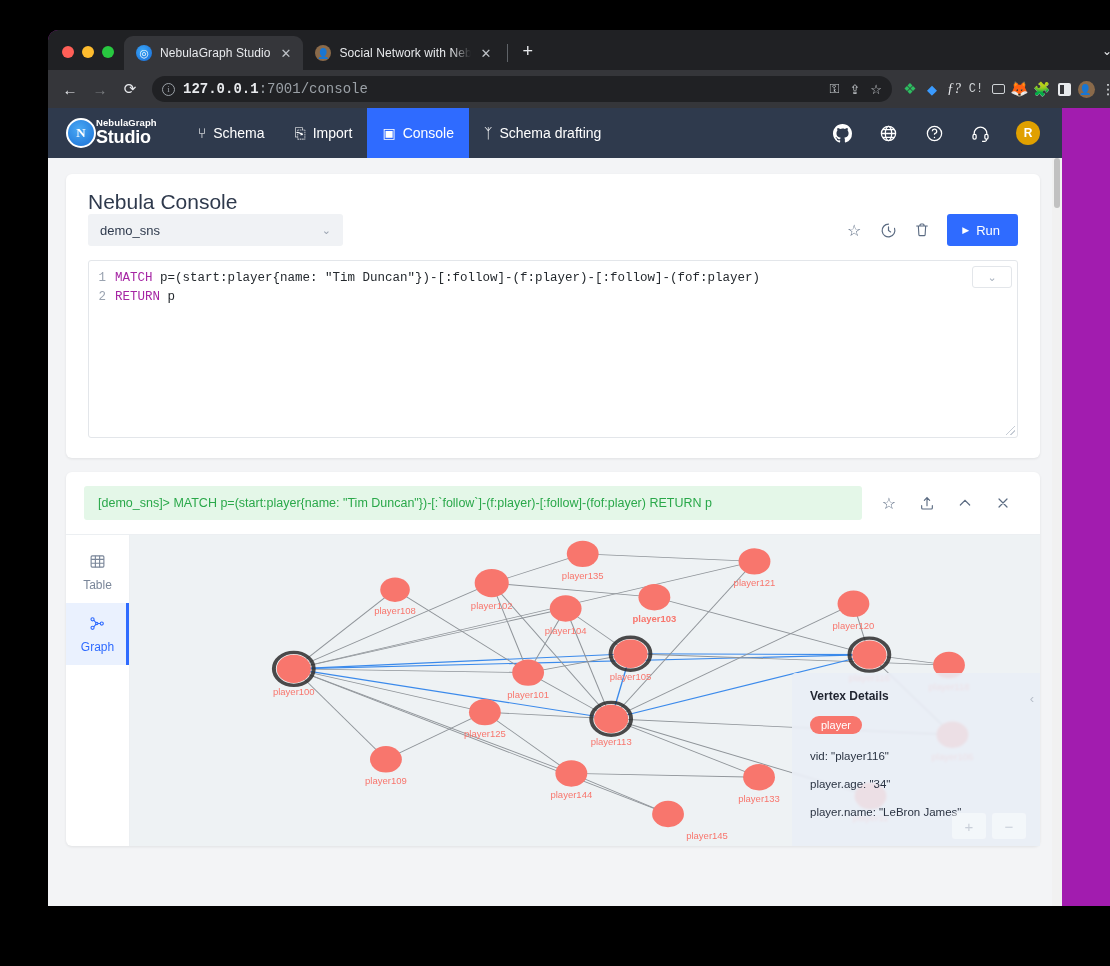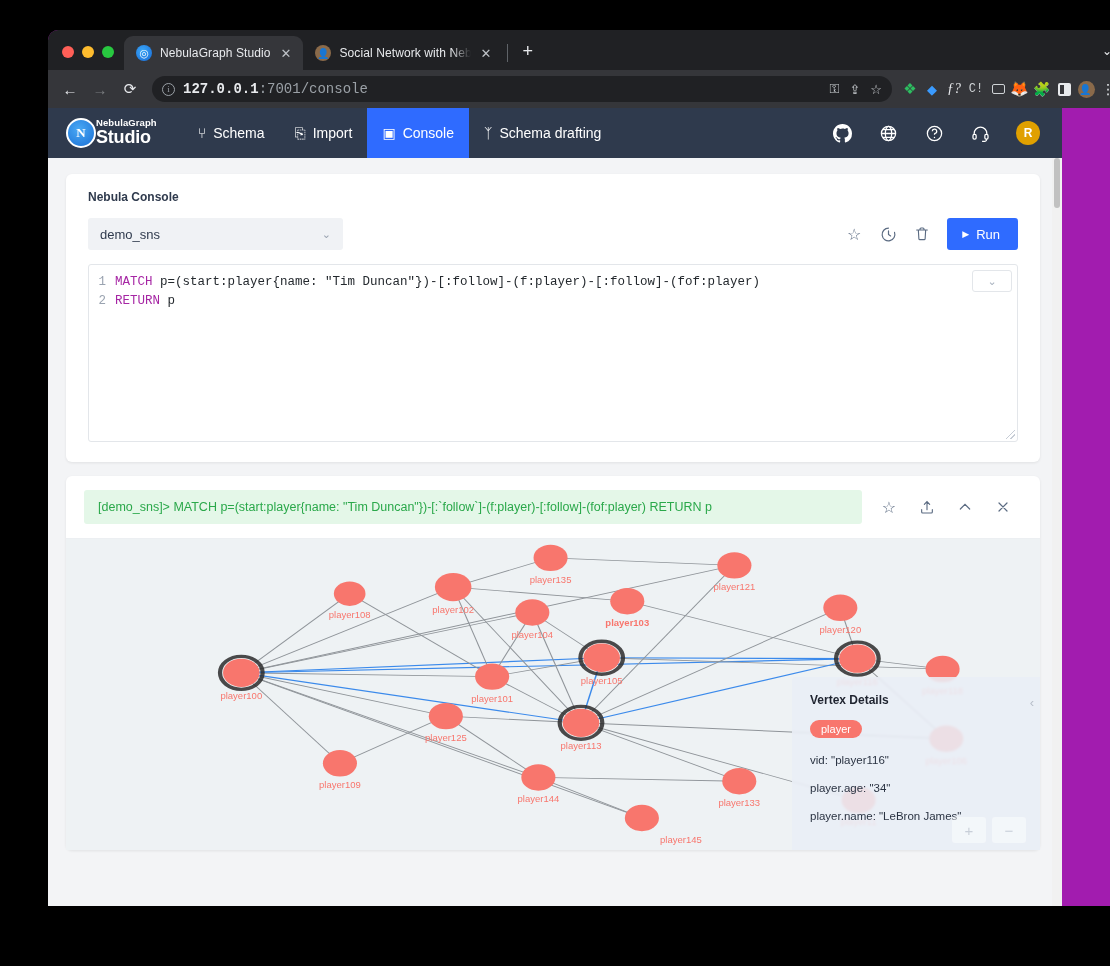--- a/index.html
+++ b/index.html
@@ -137,21 +137,21 @@
   
   .pagescroll { position:absolute; right:0; top:50px; width:10px; height:748px; background:#f1f1f1;}
   .pagescroll .thumb { position:absolute; top:0; left:2px; width:6px; height:50px;
                        background:#c1c1c1; border-radius:3px; }
 
   .content { padding: 16px 22px 0 18px; height: 748px; overflow: hidden; position: relative;}
 
   
   .card { background: #fff; border-radius: 6px; box-shadow: 0 1px 3px rgba(0,0,0,.08); }
   .console-card { padding: 16px 22px 20px 22px; }
-  .card-title { font-size: 12px; color: #2f3a4d; font-weight: 700; margin-bottom: 14px; }
+  .card-title { font-size: 21px; color: #2f3a4d; font-weight: 400; }
 
   .console-bar { display: flex; align-items: center; gap: 0; }
   .space-select {
     width: 255px; height: 32px; background: #f0f2f5; border-radius: 3px;
     display: flex; align-items: center; padding: 0 12px; font-size: 13px; color: #2f3a4d;
   }
   .space-select .chev { margin-left: auto; color: #9aa3b0; font-size: 11px; }
   .bar-spacer { flex: 1; }
   .iconbtn { width: 34px; height: 32px; display: flex; align-items: center;
              justify-content: center; color: #5b6b82; font-size: 16px; }
@@ -422,20 +422,43 @@
               </div>
               <div class="iconbtn">
                 <svg width="16" height="16" viewBox="0 0 24 24" fill="none" stroke="#5b6b82" stroke-width="1.8" stroke-linecap="round">
                     <path d="M6 6l12 12M18 6L6 18"></path>
                   </svg>
               </div>
             </div>
           </div>
 
           <div class="result-body">
+            <div class="tabs-left">
+              <div class="vtab">
+                <span class="vicon">
+                  <svg width="17" height="17" viewBox="0 0 24 24" fill="none" stroke="#7a8699" stroke-width="1.6">
+                      <rect x="3" y="4" width="18" height="16" rx="1.5"></rect>
+                      <path d="M3 9h18M3 14.5h18M9 4v16M15 4v16"></path>
+                    </svg>
+                </span>
+                <span>Table</span>
+              </div>
+              <div class="vtab active">
+                <span class="vicon">
+                  <svg width="17" height="17" viewBox="0 0 24 24" fill="none" stroke="#2f6bff" stroke-width="1.6">
+                      <circle cx="5" cy="6" r="2.2"></circle>
+                      <circle cx="5" cy="18" r="2.2"></circle>
+                      <circle cx="18" cy="12" r="2.2"></circle>
+                      <circle cx="11" cy="12" r="1.6"></circle>
+                      <path d="M6.7 7.4L10 11M6.7 16.6L10 13M12.6 12H15.8"></path>
+                    </svg>
+                </span>
+                <span>Graph</span>
+              </div>
+            </div>
 
             <div class="graph-wrap">
               <svg class="graph-svg" viewBox="0 0 800 330" preserveAspectRatio="none">
                 <g id="edges">
                     <line x1="144" y1="142" x2="233" y2="58" stroke="#8f9499" stroke-width="0.9"></line>
                     <line x1="144" y1="142" x2="318" y2="51" stroke="#8f9499" stroke-width="0.9"></line>
                     <line x1="144" y1="142" x2="383" y2="78" stroke="#8f9499" stroke-width="0.9"></line>
                     <line x1="144" y1="142" x2="350" y2="146" stroke="#8f9499" stroke-width="0.9"></line>
                     <line x1="144" y1="142" x2="440" y2="126" stroke="#3b8aeb" stroke-width="1.2"></line>
                     <line x1="144" y1="142" x2="423" y2="195" stroke="#3b8aeb" stroke-width="1.2"></line>

